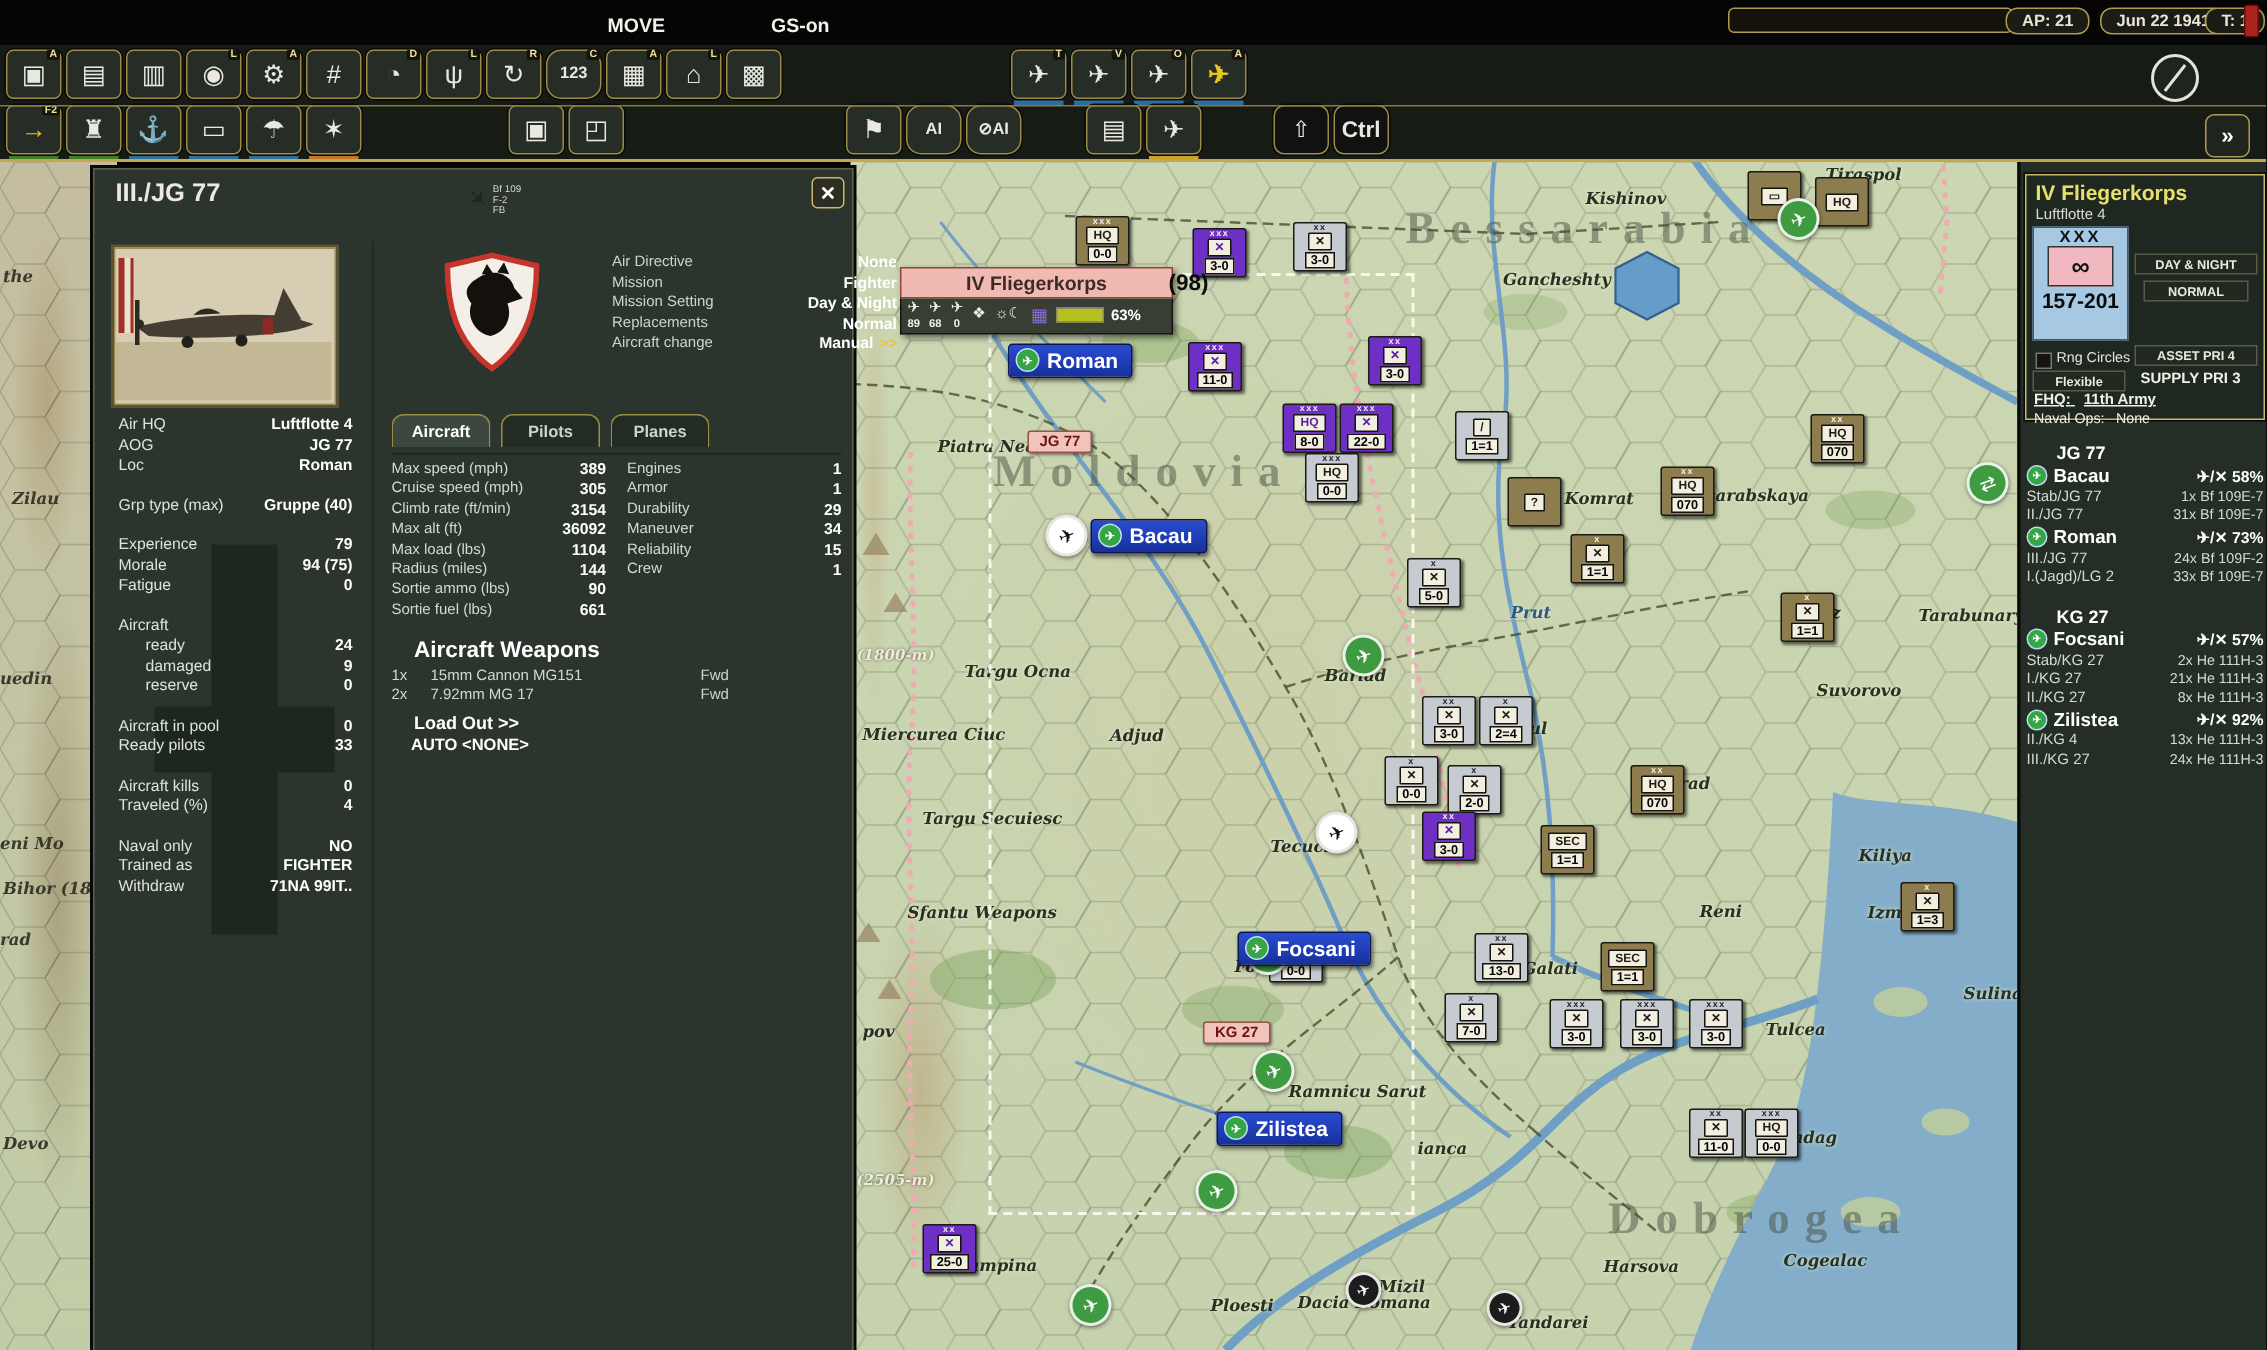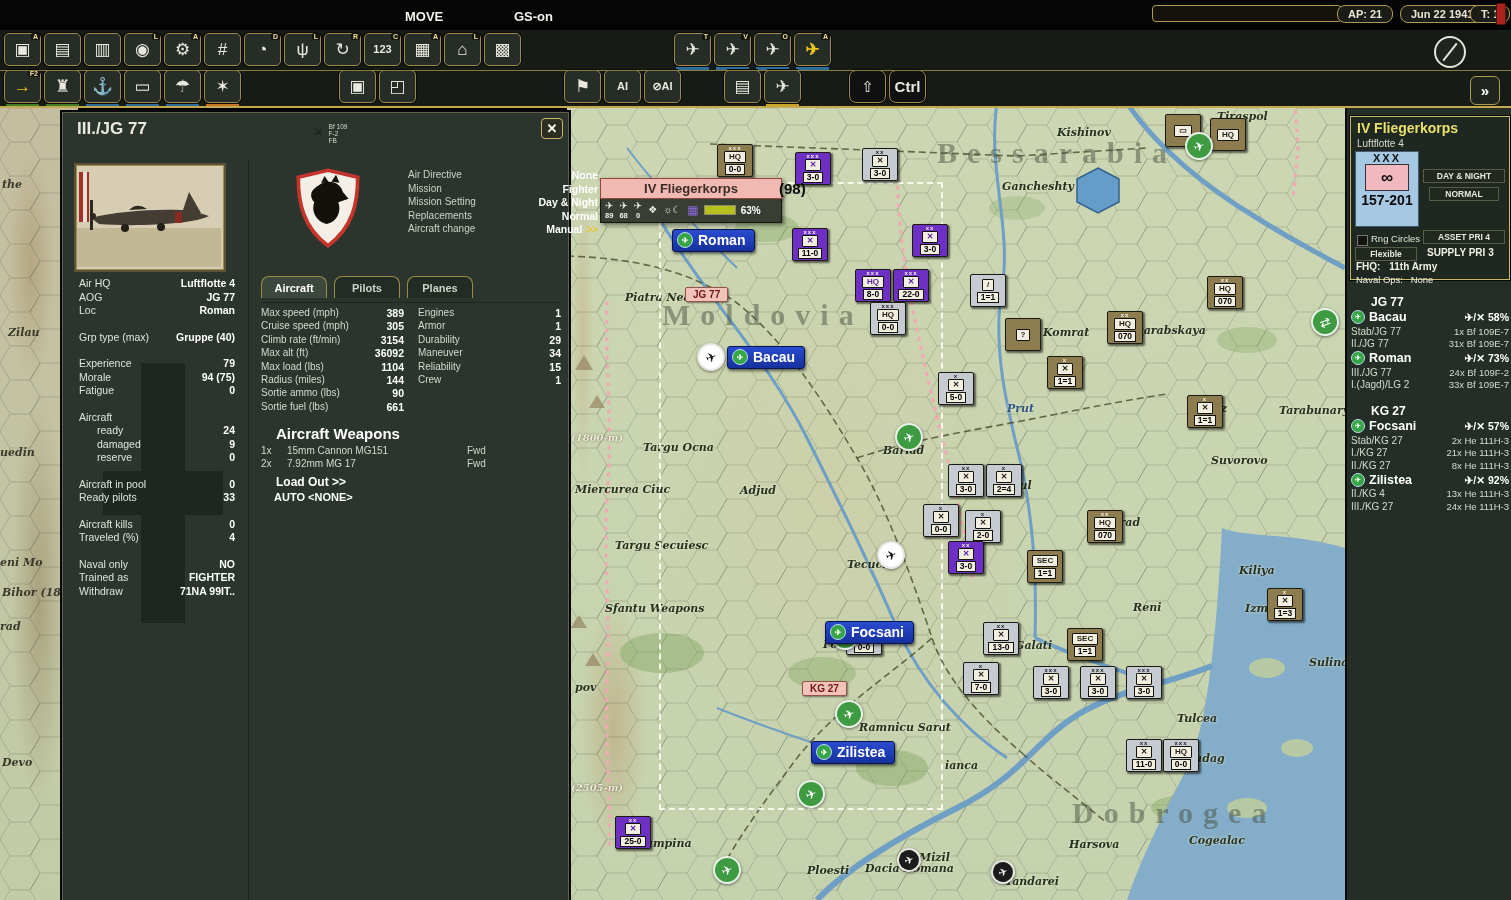--- a/index.html
+++ b/index.html
@@ -19,21 +19,21 @@
   #hdr-input{position:absolute;left:1152px;top:5px;width:180px;height:15px;background:#15120c;
              border:1px solid #b09a4e;border-radius:4px;color:#ddd;font-size:11px;padding:0 4px;}
   #red-pin{position:absolute;left:1496px;top:3px;width:8px;height:20px;background:#a8241c;
            border:1px solid #5c0f0a;border-radius:2px;}
   
   #toolzone{position:absolute;left:0;top:30px;width:1511px;height:78px;background:#171b16;}
   .trow{position:absolute;display:flex;gap:3px;}
   .tbtn{position:relative;width:37px;height:33px;background:#262c26;border:1px solid #9c8b46;
         border-radius:5px;display:flex;align-items:center;justify-content:center;
         color:#e9e9df;font-size:17px;line-height:1;box-shadow:0 0 0 1px #0a0a08;}
-  .tbtn.txt{font-size:11px;font-weight:bold;}
+  .tbtn.txt{font-size:11px;font-weight:bold;border-radius:10px;}
   .tbtn.yel{color:#e8c51f;font-weight:bold;}
   .tbtn.key{background:#111;border-radius:7px;font-size:15px;}
   .tbtn .badge{position:absolute;top:-1px;right:0px;font-size:7px;font-weight:bold;
                color:#efe0a0;background:#14140c;padding:0 2px;border-radius:2px;}
   .tbtn.ug::after,.tbtn.ub::after,.tbtn.ub2::after,.tbtn.uo::after,.tbtn.uy::after{
         content:"";position:absolute;left:1px;right:1px;bottom:-5px;height:3px;}
   .tbtn.ug::after{background:#3f7d28;} .tbtn.ub::after,.tbtn.ub2::after{background:#2e6e9e;}
   .tbtn.uo::after{background:#c57822;} .tbtn.uy::after{background:#c8a428;}
   .goldline{position:absolute;left:0;width:1511px;height:1px;background:#8a7a3c;}
   #goldline2{position:absolute;left:0;top:106px;width:1511px;height:2px;background:#c4a84e;}
@@ -423,21 +423,21 @@
         <div class="town" style="left: 48px; top: 431px;"><span>Targu Secuiesc</span></div>
         <div class="town" style="left: 280px; top: 450px;"><span>Tecuci</span></div>
         <div class="town" style="left: 38px; top: 494px;"><span>Sfantu Weapons</span></div>
         <div class="town" style="left: 566px; top: 493px;"><span>Reni</span></div>
         <div class="town" style="left: 672px; top: 456px; text-align: right;"><span>Kiliya</span></div>
         <div class="town" style="left: 678px; top: 494px;"><span>Izmail</span></div>
         <div class="town" style="left: 448px; top: 531px;"><span>Galati</span></div>
         <div class="town" style="left: 256px; top: 530px;"><span>Focsani</span></div>
         <div class="town" style="left: 292px; top: 613px;"><span>Ramnicu Sarat</span></div>
         <div class="town" style="left: 378px; top: 651px;"><span>ianca</span></div>
-        <div class="town" style="left: 610px; top: 604px;"><span>Tulcea</span></div>
+        <div class="town" style="left: 610px; top: 572px;"><span>Tulcea</span></div>
         <div class="town" style="left: 604px; top: 644px;"><span>Babadag</span></div>
         <div class="town" style="left: 502px; top: 730px;"><span>Harsova</span></div>
         <div class="town" style="left: 622px; top: 726px;"><span>Cogealac</span></div>
         <div class="town" style="left: 438px; top: 767px;"><span>Tandarei</span></div>
         <div class="town" style="left: 240px; top: 756px;"><span>Ploesti</span></div>
         <div class="town" style="left: 298px; top: 754px;"><span>Dacia Romana</span></div>
         <div class="town" style="left: 352px; top: 743px;"><span>Mizil</span></div>
         <div class="town" style="left: 70px; top: 729px;"><span>Campina</span></div>
         <div class="town" style="left: 742px; top: 548px;"><span>Sulina</span></div>
         <div class="town" style="left: 8px; top: 573px;"><span>pov</span></div>
@@ -992,21 +992,21 @@
         <span class="sq">∞</span>
         <span class="rg">157-201</span>
       </div>
       <button class="sb-btn" style="left:72px;top:52px;width:82px;">DAY &amp; NIGHT</button>
       <button class="sb-btn" style="left:78px;top:70px;width:70px;">NORMAL</button>
       <div id="sb-chk"></div>
       <div id="sb-rng">Rng Circles</div>
       <button class="sb-btn" style="left:72px;top:113px;width:82px;">ASSET PRI 4</button>
       <button class="sb-btn" style="left:4px;top:130px;width:62px;">Flexible</button>
       <div class="sb-line" style="left:76px;top:130px;">SUPPLY PRI 3</div>
-      <div class="sb-line" style="left:5px;top:144px;">
+      <div class="sb-line" style="left:5px;top:144px;text-decoration:underline;">
         <span>FHQ:</span>
         <span style="margin-left:6px;">11th Army</span>
       </div>
       <div class="sb-line" style="left:5px;top:157px;font-weight:normal;font-size:9.5px;">
         <span>Naval Ops:</span>
         <span style="margin-left:5px;">None</span>
       </div>
     </div>
     <div id="sb-list">
 

